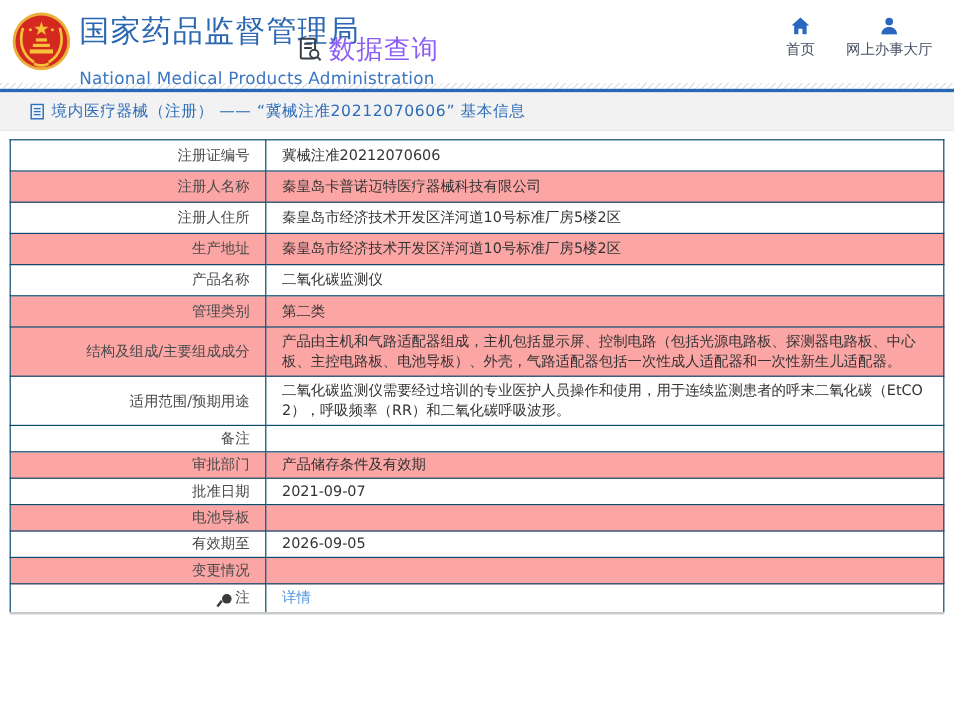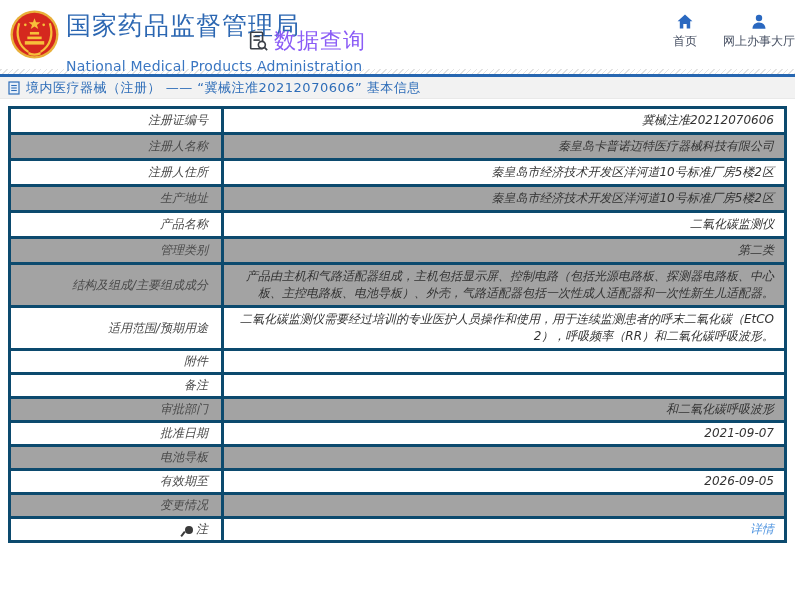--- a/index.html
+++ b/index.html
@@ -7,41 +7,41 @@
     font-family:"DejaVu Sans","Liberation Sans",sans-serif; overflow:hidden; }
 
   
   .header { position:relative; height:69px; background:#fff; }
   .logo { position:absolute; left:10px; top:10px; width:49px; height:49px; }
   .org-block { position:absolute; left:66px; top:12px; }
   .org-cn { font-size:25px; font-weight:normal; color:#2c67b2; letter-spacing:1px; line-height:1.1; }
   .org-en { font-size:14px; color:#3a76c2; margin-top:18px; letter-spacing:0.2px; }
   .data-query { position:absolute; left:247px; top:26px; display:flex; align-items:center; gap:5px; cursor:pointer; }
   .data-query span { font-size:22px; color:#8b5cf6; letter-spacing:1px; }
-  .top-nav { position:absolute; right:0; top:14px; display:flex; gap:26px; }
+  .top-nav { position:absolute; right:18px; top:14px; display:flex; gap:26px; }
   .nav-item { display:flex; flex-direction:column; align-items:center; gap:4px; cursor:pointer; }
   .nav-item .lbl { font-size:12px; color:#475063; white-space:nowrap; }
 
   
   .hatch { height:5px;
     background:repeating-linear-gradient(-45deg,#e2e2e2 0 1px,transparent 1px 4px); }
   .blue-line { height:3px; background:#2767b1; }
 
   
-  .page-bar { height:22px; background:#f2f2f2; display:flex; align-items:center;
-    gap:6px; padding-left:8px; border-bottom:1px solid #e9e9e9; }
+  .page-bar { height:32px; background:#f2f2f2; display:flex; align-items:center;
+    gap:6px; padding-left:25px; border-bottom:1px solid #e9e9e9; }
   .page-bar .title { font-size:13px; color:#2e6db8; letter-spacing:0.5px; }
 
   
   .table-wrap { padding:7px 8px 0 8px; }
   table { width:779px; border-collapse:collapse; table-layout:fixed; font-size:12px; color:#333; }
-  td { border:3px solid #0c4a6e; vertical-align:middle;font-style:italic; }
+  td { border:1px solid #0c4a6e; vertical-align:middle; }
   td.lbl { width:213px; text-align:right; padding:2px 13px 2px 4px; color:#4a4a4a; }
-  td.val { text-align:right; padding:2px 10px 2px 13px; line-height:17px; word-break:break-all;margin-top:28px; }
-  tr.alt { background:#a3a3a3;padding-left:36px; }
+  td.val { text-align:left; padding:2px 10px 2px 13px; line-height:17px; word-break:break-all;margin-top:28px; }
+  tr.alt { background:#fca5a5;padding-left:36px; }
   tr.h26 { height:26px; }
   tr.h20 { height:20px; }
   tr.h24 { height:24px; }
   tr.tall td { padding-top:3px; padding-bottom:3px; }
   table { border-bottom:2px solid #c9c9c9; }
   a.detail { color:#4f94e0; text-decoration:none; }
 
   .pin { position:relative; display:inline-block; width:8px; height:8px;
     border-radius:50%; background:#3a3a3a; margin-right:3px; vertical-align:-1px; }
   .pin::after { content:""; position:absolute; left:-3px; bottom:-3px; width:2px; height:6px;
@@ -141,30 +141,26 @@
         </tr>
         <tr class="alt tall">
           <td class="lbl"><span>结构及组成/主要组成成分</span></td>
           <td class="val"><span>产品由主机和气路适配器组成，主机包括显示屏、控制电路（包括光源电路板、探测器电路板、中心板、主控电路板、电池导板）、外壳，气路适配器包括一次性成人适配器和一次性新生儿适配器。</span></td>
         </tr>
         <tr class="tall">
           <td class="lbl"><span>适用范围/预期用途</span></td>
           <td class="val"><span>二氧化碳监测仪需要经过培训的专业医护人员操作和使用，用于连续监测患者的呼末二氧化碳（EtCO2），呼吸频率（RR）和二氧化碳呼吸波形。</span></td>
         </tr>
         <tr class="h20">
-          <td class="lbl"><span>附件</span></td>
-          <td class="val"><span></span></td>
-        </tr>
-        <tr class="h20">
           <td class="lbl"><span>备注</span></td>
           <td class="val"><span></span></td>
         </tr>
         <tr class="alt h20">
           <td class="lbl"><span>审批部门</span></td>
-          <td class="val"><span>和二氧化碳呼吸波形</span></td>
+          <td class="val"><span>产品储存条件及有效期</span></td>
         </tr>
         <tr class="h20">
           <td class="lbl"><span>批准日期</span></td>
           <td class="val"><span>2021-09-07</span></td>
         </tr>
         <tr class="alt h20">
           <td class="lbl"><span>电池导板</span></td>
           <td class="val"><span></span></td>
         </tr>
         <tr class="h20">

